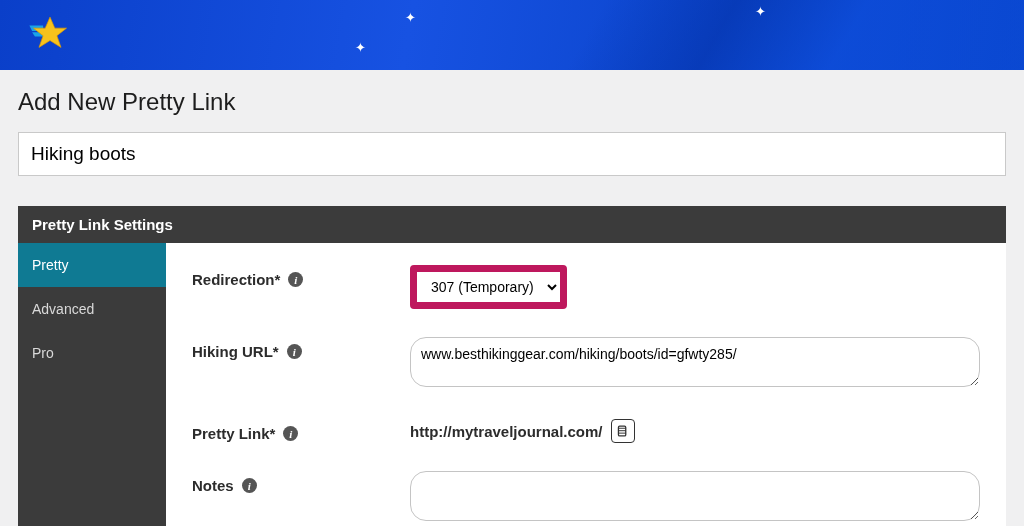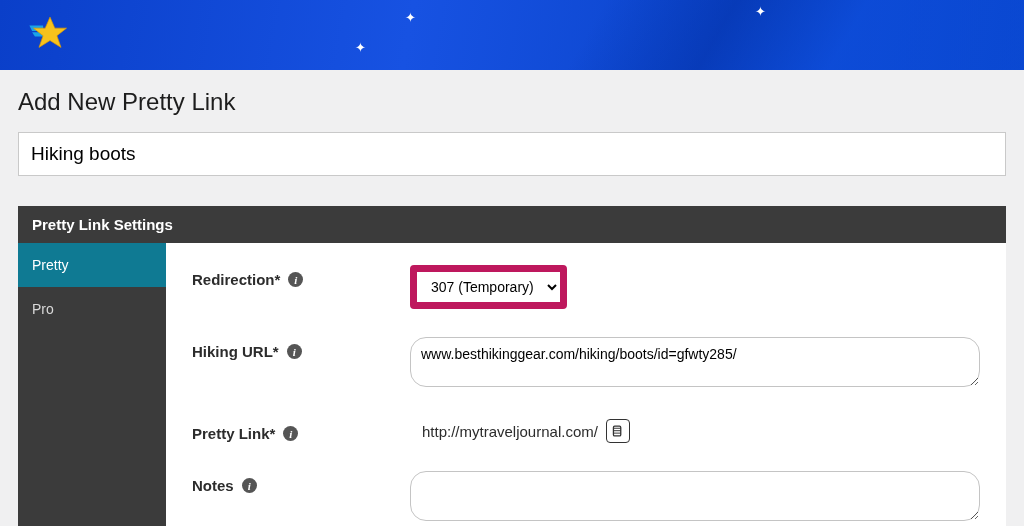--- a/index.html
+++ b/index.html
@@ -33,21 +33,21 @@
 .info-icon { display: inline-flex; align-items: center; justify-content: center; width: 15px; height: 15px; border-radius: 50%; background: #555; color: #fff; font-size: 11px; font-style: italic; font-family: Georgia, serif; cursor: pointer; }
 .field-input-wrap { flex: 1; }
 
 .select-box { padding: 6px 10px; font-size: 14px; border: 7px solid #be185d; border-radius: 4px; background: #fff; min-width: 136px; cursor: pointer; }
 .hint { color: #7d7d7d; font-size: 14px; margin-top: 8px; }
 .hint a { color: #0073aa; text-decoration: underline; cursor: pointer; }
 
 .textarea { width: 100%; min-height: 44px; font-size: 14px; padding: 8px 10px; border: 1px solid #c4c4c4; border-radius: 16px; resize: vertical; font-family: inherit; }
 
 .slug-row { display: flex; align-items: center; gap: 8px; }
-.slug-prefix { font-size: 15px; font-weight: 400; color: #2c2c2c; margin-left: 12px; }
+.slug-prefix { font-size: 15px; font-weight: 700; color: #2c2c2c; }
 .slug-input { flex: 1; font-size: 14px; padding: 8px 10px; border: 1px solid #c4c4c4; border-radius: 4px; }
 .copy-btn { width: 24px; height: 24px; border: 1.5px solid #333; border-radius: 4px; display: inline-flex; align-items: center; justify-content: center; font-size: 13px; cursor: pointer; background: #fff; }
 </style>
 </head>
 <body>
 
 <div class="banner">
   <div class="logo">
     <svg class="logo-star" viewBox="0 0 64 64">
       <path d="M2 18 L22 18 L22 26 L6 26 Z" fill="#1aa3e8"></path>
@@ -63,20 +63,21 @@
 <div class="content-area">
   <h1 class="page-title">Add New Pretty Link</h1>
   <input type="text" class="title-input" value="Hiking boots" style="">
 
   <div class="settings-box">
     <div class="settings-header">Pretty Link Settings</div>
     <div class="settings-body">
 
       <div class="tabs-col">
         <div class="tab-item active">Pretty</div>
+        <div class="tab-item">Advanced</div>
         <div class="tab-item">Pro</div>
       </div>
 
       <div class="form-col">
 
         <div class="field-row">
           <div class="field-label">
             <span>Redirection*</span>
             <span class="info-icon">i</span>
           </div>

